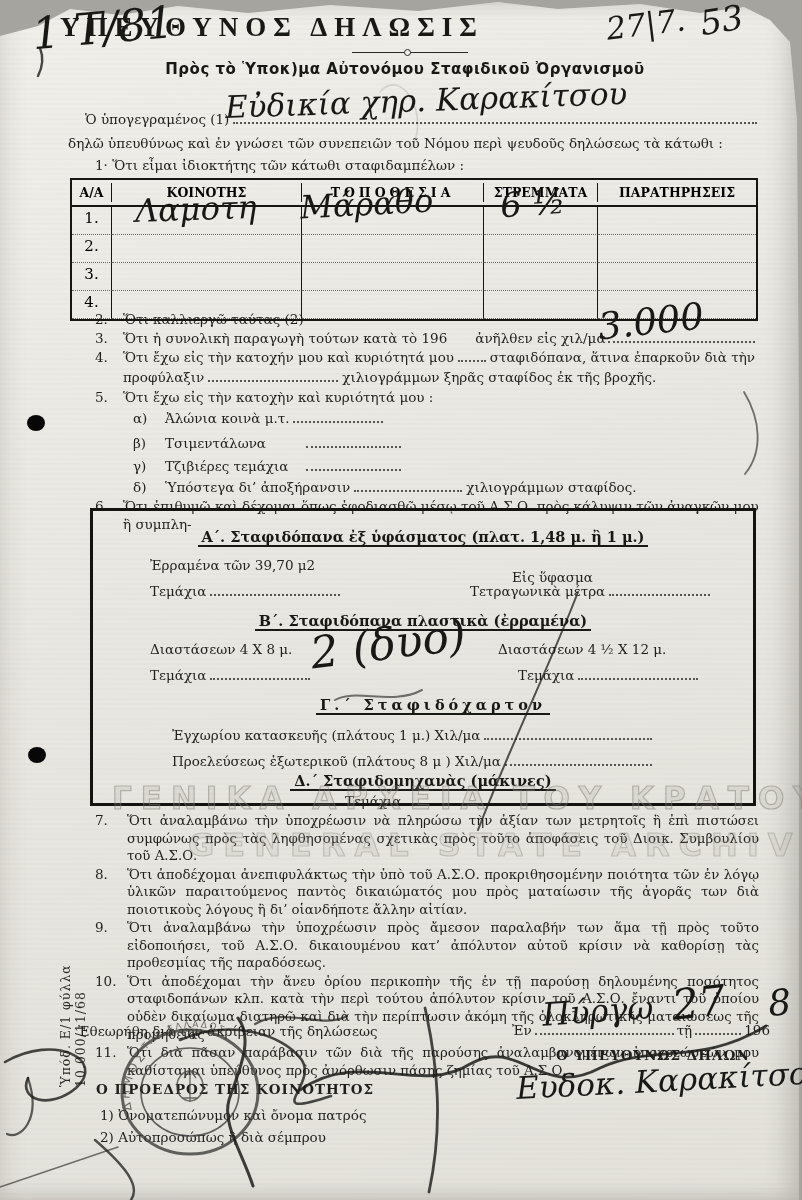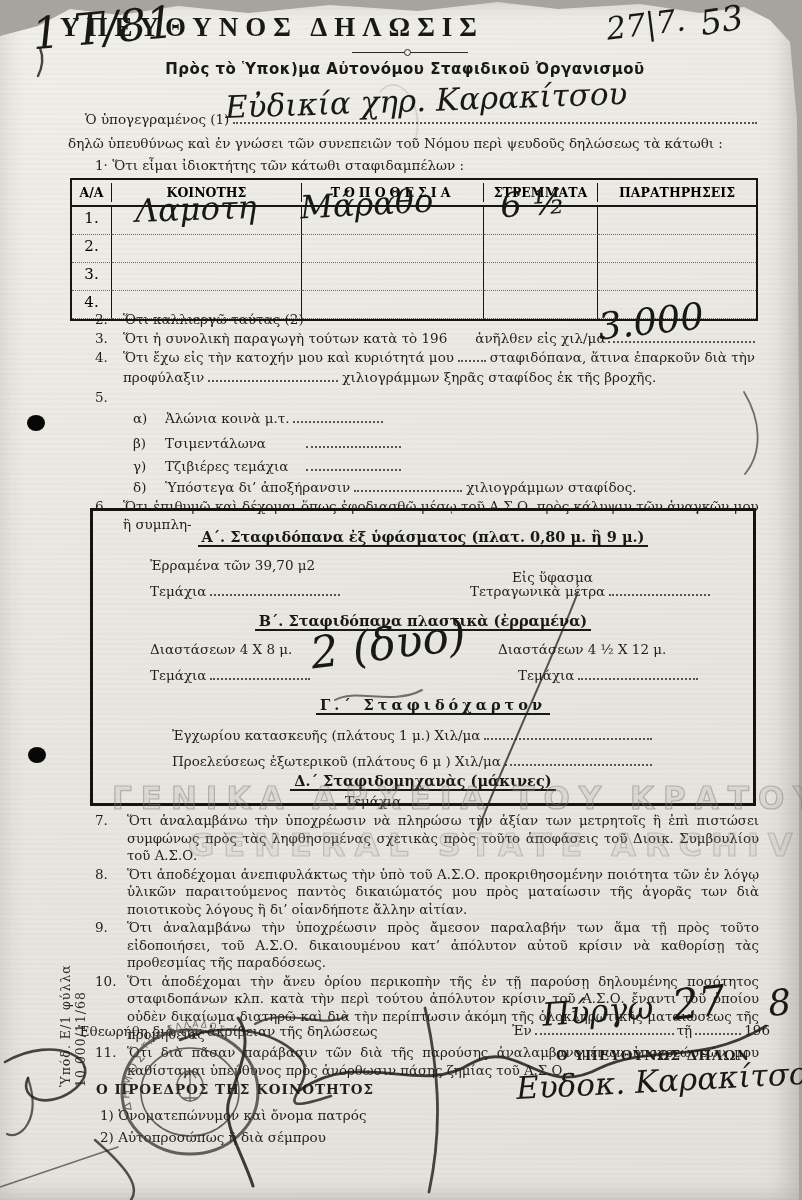--- a/index.html
+++ b/index.html
@@ -133,20 +133,21 @@
     <span class="dots" style="flex:1;margin:0 4px"></span>
     <span>σταφιδόπανα, ἅτινα ἐπαρκοῦν διὰ τὴν</span>
   </div>
   <div class="abs printed flexline" style="left:123px;top:368px;width:560px">
     <span>προφύλαξιν</span>
     <span class="dots" style="width:130px;margin:0 4px"></span>
     <span>χιλιογράμμων ξηρᾶς σταφίδος ἐκ τῆς βροχῆς.</span>
   </div>
   <div class="abs printed flexline" style="left:95px;top:388px;width:660px">
     <span class="num">5.</span>
+    <span>Ὅτι ἔχω εἰς τὴν κατοχὴν καὶ κυριότητά μου :</span>
   </div>
   <div class="abs printed flexline" style="left:133px;top:409px;width:500px">
     <span class="num" style="flex-basis:32px">α)</span>
     <span>Ἀλώνια κοινὰ μ.τ.</span>
     <span class="dots" style="width:90px;margin-left:3px"></span>
   </div>
   <div class="abs printed flexline" style="left:133px;top:434px;width:500px">
     <span class="num" style="flex-basis:32px">β)</span>
     <span>Τσιμεντάλωνα</span>
     <span class="dots" style="width:95px;margin-left:40px"></span>
@@ -161,21 +162,21 @@
     <span>Ὑπόστεγα δι’ ἀποξήρανσιν</span>
     <span class="dots" style="width:108px;margin:0 4px"></span>
     <span>χιλιογράμμων σταφίδος.</span>
   </div>
   <div class="abs printed flexline" style="left:95px;top:497px;width:668px">
     <span class="num">6.</span>
     <span>Ὅτι ἐπιθυμῶ καὶ δέχομαι ὅπως ἐφοδιασθῶ  μέσῳ τοῦ Α.Σ.Ο. πρὸς κάλυψιν τῶν ἀναγκῶν  μου ἢ  συμπλη-</span>
   </div>
 
   <div class="abs bigbox"></div>
-  <div class="abs boxtitle" style="left:90px;top:528px"><span>Α΄. Σταφιδόπανα ἐξ ὑφάσματος  (πλατ. 0,80 μ. ἢ 9 μ.)</span></div>
+  <div class="abs boxtitle" style="left:90px;top:528px"><span>Α΄. Σταφιδόπανα ἐξ ὑφάσματος  (πλατ. 1,48 μ. ἢ 1 μ.)</span></div>
   <div class="abs printed" style="left:150px;top:556px">Ἐρραμένα τῶν 39,70 μ2</div>
   <div class="abs printed" style="left:512px;top:568px">Εἰς ὕφασμα</div>
   <div class="abs printed flexline" style="left:150px;top:582px;width:190px">
     <span>Τεμάχια</span>
     <span class="dots" style="flex:1;margin-left:4px"></span>
   </div>
   <div class="abs boxtitle" style="left:90px;top:612px"><span>Β΄. Σταφιδόπανα πλαστικὰ (ἐρραμένα)</span></div>
   <div class="abs printed flexline" style="left:470px;top:582px;width:240px">
     <span>Τετραγωνικὰ μέτρα</span>
     <span class="dots" style="flex:1;margin-left:4px"></span>
@@ -190,21 +191,21 @@
   <div class="abs printed flexline" style="left:518px;top:666px;width:180px">
     <span>Τεμάχια</span>
     <span class="dots" style="flex:1;margin-left:4px"></span>
   </div>
   <div class="abs boxtitle lspaced" style="left:100px;top:696px"><span>Γ.΄ Σταφιδόχαρτον</span></div>
   <div class="abs printed flexline" style="left:172px;top:726px;width:480px">
     <span>Ἐγχωρίου κατασκευῆς (πλάτους 1 μ.)  Χιλ/μα</span>
     <span class="dots" style="flex:1;margin-left:4px"></span>
   </div>
   <div class="abs printed flexline" style="left:172px;top:752px;width:480px">
-    <span>Προελεύσεως ἐξωτερικοῦ (πλάτους 6 μ )  Χιλ/μα</span>
+    <span>Προελεύσεως ἐξωτερικοῦ (πλάτους 8 μ )  Χιλ/μα</span>
     <span class="dots" style="flex:1;margin-left:4px"></span>
   </div>
   <div class="abs boxtitle" style="left:90px;top:772px"><span>Δ.΄  Σταφιδομηχανὰς  (μάκινες)</span></div>
   <div class="abs printed flexline" style="left:345px;top:792px;width:170px">
     <span>Τεμάχια</span>
     <span class="dots" style="flex:1;margin-left:4px"></span>
   </div>
 
   <div class="wm" style="left:112px;top:780px;font-size:31px">ΓΕΝΙΚΑ ΑΡΧΕΙΑ ΤΟΥ ΚΡΑΤΟΥΣ</div>
   <div class="wm" style="left:188px;top:826px;font-size:32px;opacity:.75">GENERAL STATE ARCHIVES</div>

